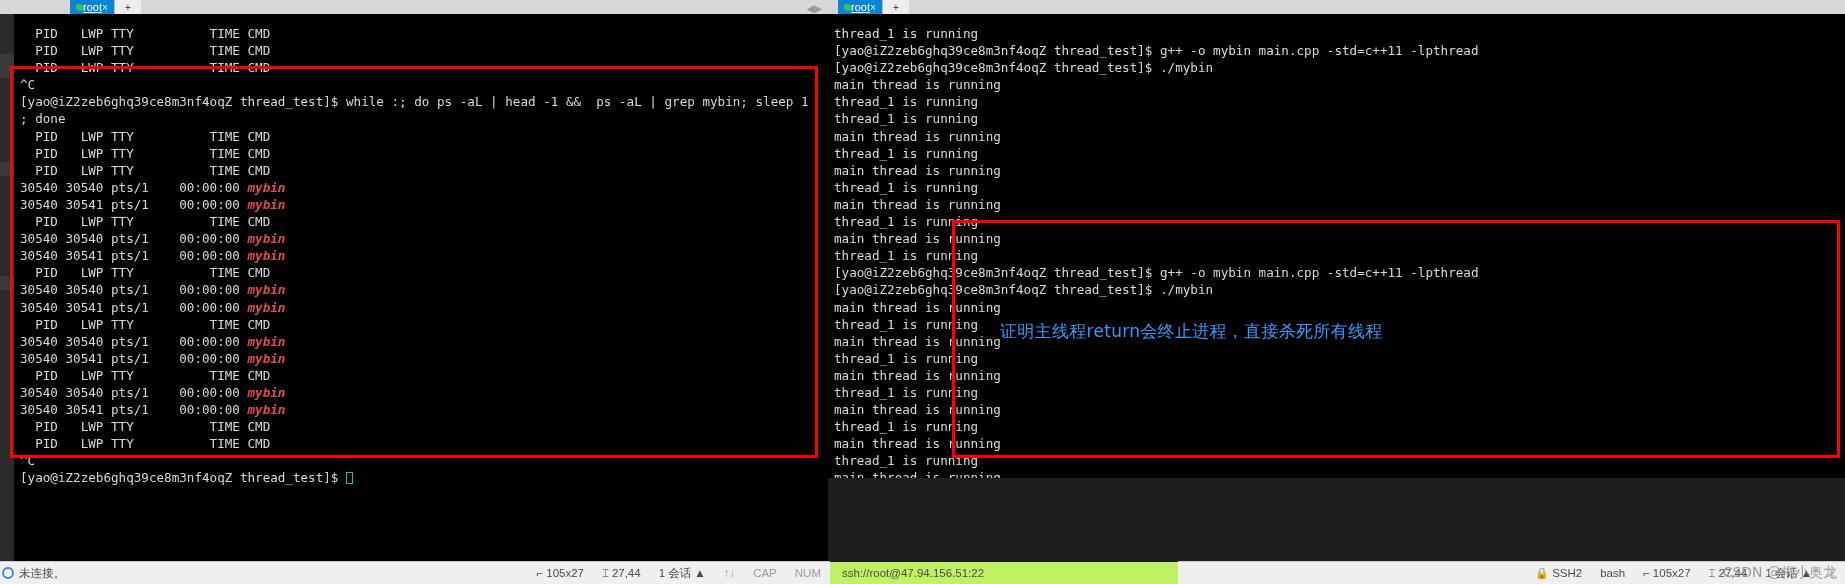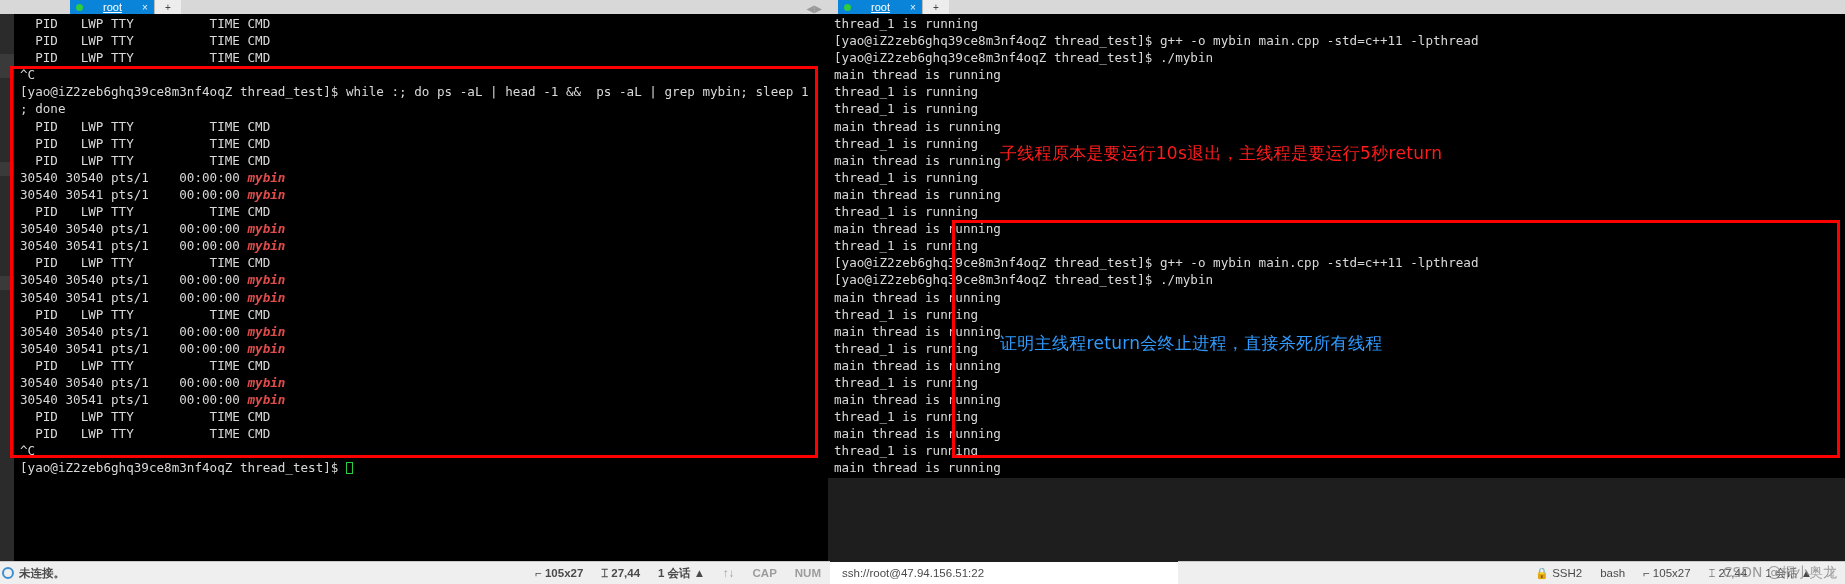--- a/index.html
+++ b/index.html
@@ -35,21 +35,21 @@
 
   .tab {
     display: flex;
     align-items: center;
     height: 14px;
     background: #0a84d8;
     color: #ffffff;
     font-family: "Liberation Sans", sans-serif;
     font-size: 11px;
     padding: 0 6px;
-    gap: 20px;
+    gap: 0;
     white-space: nowrap;
   }
   .tab .dot {
     width: 7px; height: 7px;
     border-radius: 50%;
     background: #2ecc3f;
     flex: none;
   }
   .tab .tab-label { text-decoration: underline; }
   .tab .tab-close { opacity: .9; font-size: 10px; }
@@ -92,21 +92,21 @@
     background: #3a3a3a;
   }
 
   .term {
     font-family: "DejaVu Sans Mono", "Liberation Mono", monospace;
     font-size: 12.6px;
     line-height: 17.1px;
     color: #d6d6d6;
     white-space: pre;
     padding-left: 6px;
-    padding-top: 1px;
+    padding-top: 11px;
   }
   .term .w { color: #d9d9d9; }
   .term .r { color: #e04b4b; font-weight: bold; font-style: italic; }
   .cursor {
     display: inline-block;
     width: 7px; height: 12px;
     background: #2ecc3f;
     vertical-align: -2px;
   }
   .cursor.hollow {
@@ -130,53 +130,53 @@
     position: absolute;
     font-family: "DejaVu Sans", "Liberation Sans", sans-serif;
     font-size: 17px;
     white-space: nowrap;
     letter-spacing: .3px;
   }
   .anno.red  { color: #ff1b1b; }
   .anno.blue { color: #2f9bff; }
   #anno-1 { left: 1000px; top: 142px; }
   #anno-2 { left: 1018px; top: 283px; }
-  #anno-3 { left: 1000px; top: 332px; }
+  #anno-3 { left: 1000px; top: 320px; }
 
   
   .statusbar {
     position: absolute;
     bottom: 0;
     height: 22px;
     background: #efefef;
     color: #4a4a4a;
     font-family: "Liberation Sans", sans-serif;
     font-size: 11.5px;
     display: flex;
     align-items: center;
     border-top: 1px solid #c9c9c9;
   }
-  .statusbar.left  { left: 0;    width: 830px; font-weight: bold; }
+  .statusbar.left  { left: 0;    width: 830px; }
   .statusbar.right { left: 1178px; width: 667px; }
   .sb-pad { width: 10px; flex: none; }
   .sb-item { padding: 0 9px; white-space: nowrap; display: flex; align-items: center; gap: 3px; }
   .sb-grow { flex: 1; }
   .sb-dim  { color: #9c9c9c; }
   .sb-circ {
     position: absolute; left: 2px; bottom: 5px;
     width: 12px; height: 12px; border-radius: 50%;
     border: 2px solid #3f8fd0; box-sizing: border-box;
   }
   .lock { color: #e8a33d; font-size: 11px; }
 
   
   .sb-mid {
     position: absolute;
     left: 830px; bottom: 0; width: 348px; height: 22px;
-    background: #ffffff;
+    background: #bef264;
     display: flex; align-items: center;
     font-family: "Liberation Sans", sans-serif;
     font-size: 11.5px; color: #4a4a4a;
   }
 
   
   .ghostrow {
     position: absolute;
     bottom: -2px; left: 0; width: 1845px; height: 18px;
     color: #6a6a6a;
@@ -237,21 +237,20 @@
     <div class="term" id="left-term"><div><span class="w">  PID   LWP TTY          TIME CMD</span></div><div><span class="w">  PID   LWP TTY          TIME CMD</span></div><div><span class="w">  PID   LWP TTY          TIME CMD</span></div><div><span class="w">^C</span></div><div><span class="w">[yao@iZ2zeb6ghq39ce8m3nf4oqZ thread_test]$ while :; do ps -aL | head -1 &amp;&amp;  ps -aL | grep mybin; sleep 1</span></div><div><span class="w">; done</span></div><div><span class="w">  PID   LWP TTY          TIME CMD</span></div><div><span class="w">  PID   LWP TTY          TIME CMD</span></div><div><span class="w">  PID   LWP TTY          TIME CMD</span></div><div><span class="w">30540 30540 pts/1    00:00:00 </span><span class="r">mybin</span></div><div><span class="w">30540 30541 pts/1    00:00:00 </span><span class="r">mybin</span></div><div><span class="w">  PID   LWP TTY          TIME CMD</span></div><div><span class="w">30540 30540 pts/1    00:00:00 </span><span class="r">mybin</span></div><div><span class="w">30540 30541 pts/1    00:00:00 </span><span class="r">mybin</span></div><div><span class="w">  PID   LWP TTY          TIME CMD</span></div><div><span class="w">30540 30540 pts/1    00:00:00 </span><span class="r">mybin</span></div><div><span class="w">30540 30541 pts/1    00:00:00 </span><span class="r">mybin</span></div><div><span class="w">  PID   LWP TTY          TIME CMD</span></div><div><span class="w">30540 30540 pts/1    00:00:00 </span><span class="r">mybin</span></div><div><span class="w">30540 30541 pts/1    00:00:00 </span><span class="r">mybin</span></div><div><span class="w">  PID   LWP TTY          TIME CMD</span></div><div><span class="w">30540 30540 pts/1    00:00:00 </span><span class="r">mybin</span></div><div><span class="w">30540 30541 pts/1    00:00:00 </span><span class="r">mybin</span></div><div><span class="w">  PID   LWP TTY          TIME CMD</span></div><div><span class="w">  PID   LWP TTY          TIME CMD</span></div><div><span class="w">^C</span></div><div><span class="w">[yao@iZ2zeb6ghq39ce8m3nf4oqZ thread_test]$ </span><span class="cursor hollow"></span></div></div>
   </div>
 
   <div class="pane right">
     <div class="term" id="right-term"><div><span class="w">thread_1 is running</span></div><div><span class="w">[yao@iZ2zeb6ghq39ce8m3nf4oqZ thread_test]$ g++ -o mybin main.cpp -std=c++11 -lpthread</span></div><div><span class="w">[yao@iZ2zeb6ghq39ce8m3nf4oqZ thread_test]$ ./mybin</span></div><div><span class="w">main thread is running</span></div><div><span class="w">thread_1 is running</span></div><div><span class="w">thread_1 is running</span></div><div><span class="w">main thread is running</span></div><div><span class="w">thread_1 is running</span></div><div><span class="w">main thread is running</span></div><div><span class="w">thread_1 is running</span></div><div><span class="w">main thread is running</span></div><div><span class="w">thread_1 is running</span></div><div><span class="w">main thread is running</span></div><div><span class="w">thread_1 is running</span></div><div><span class="w">[yao@iZ2zeb6ghq39ce8m3nf4oqZ thread_test]$ g++ -o mybin main.cpp -std=c++11 -lpthread</span></div><div><span class="w">[yao@iZ2zeb6ghq39ce8m3nf4oqZ thread_test]$ ./mybin</span></div><div><span class="w">main thread is running</span></div><div><span class="w">thread_1 is running</span></div><div><span class="w">main thread is running</span></div><div><span class="w">thread_1 is running</span></div><div><span class="w">main thread is running</span></div><div><span class="w">thread_1 is running</span></div><div><span class="w">main thread is running</span></div><div><span class="w">thread_1 is running</span></div><div><span class="w">main thread is running</span></div><div><span class="w">thread_1 is running</span></div><div><span class="w">main thread is running</span></div><div><span class="w">thread_1 is running</span></div><div><span class="w">[yao@iZ2zeb6ghq39ce8m3nf4oqZ thread_test]$ </span><span class="cursor"></span></div></div>
   </div>
 
   <div class="rbox" id="rbox-left"></div>
   <div class="rbox" id="rbox-right"></div>
 
-  <div class="anno red" id="anno-1">子线程原本是要运行10s退出，主线程是要运行5秒return</div>
   <div class="anno blue" id="anno-3">证明主线程return会终止进程，直接杀死所有线程</div>
 
   <div class="ghostrow" id="ghostrow">
       <span>PROBLEMS</span>
       <span>OUTPUT</span>
       <span>DEBUG CONSOLE</span>
       <span>TERMINAL</span>
       <span>PORTS</span>
       <span>bash - yao</span>
     </div>

